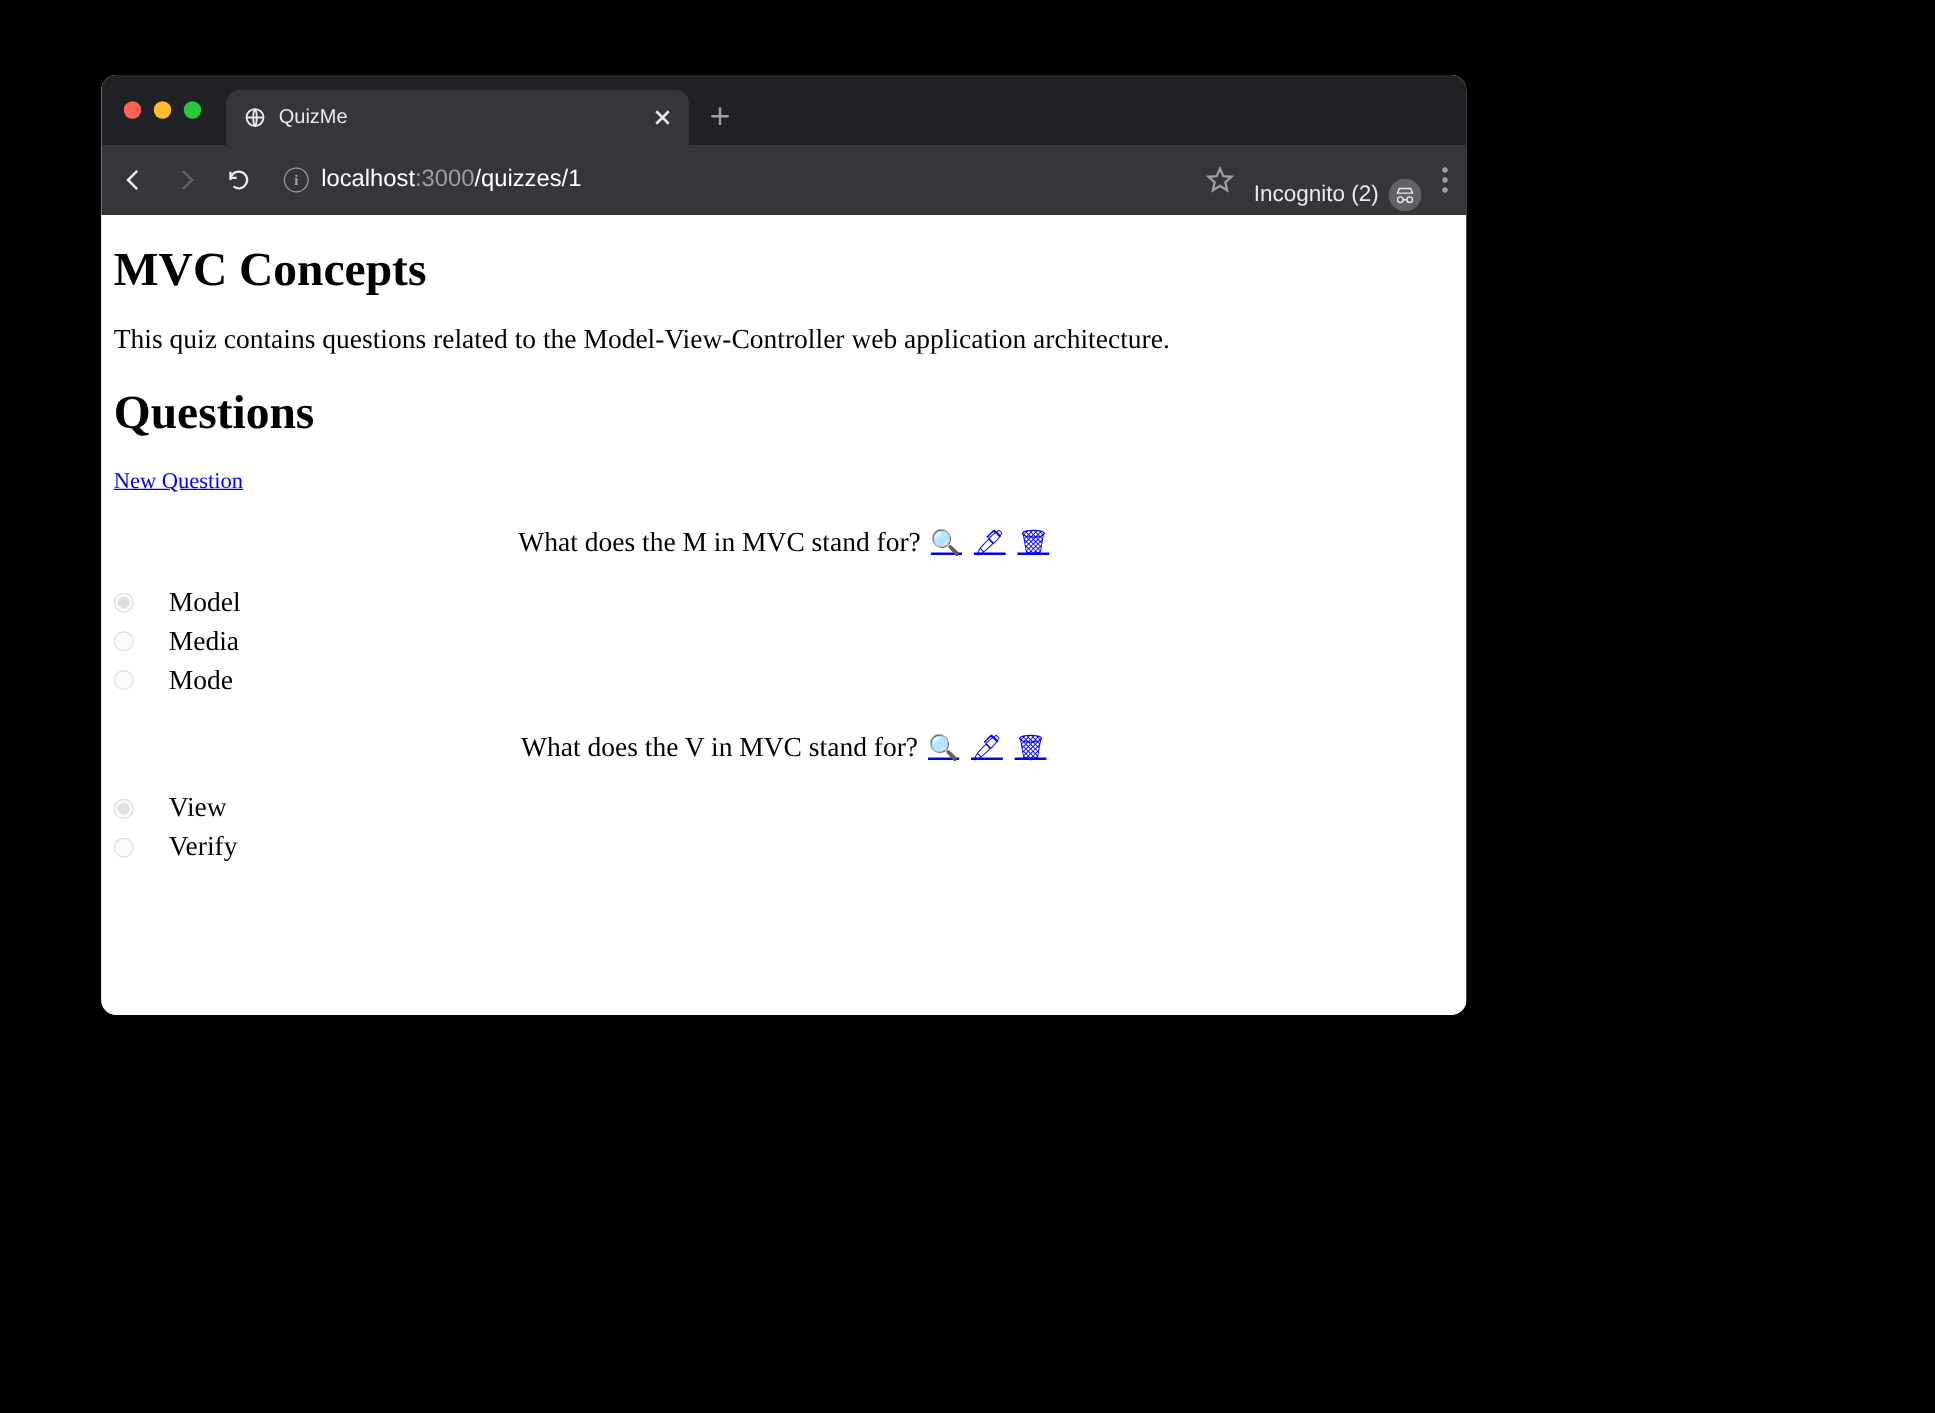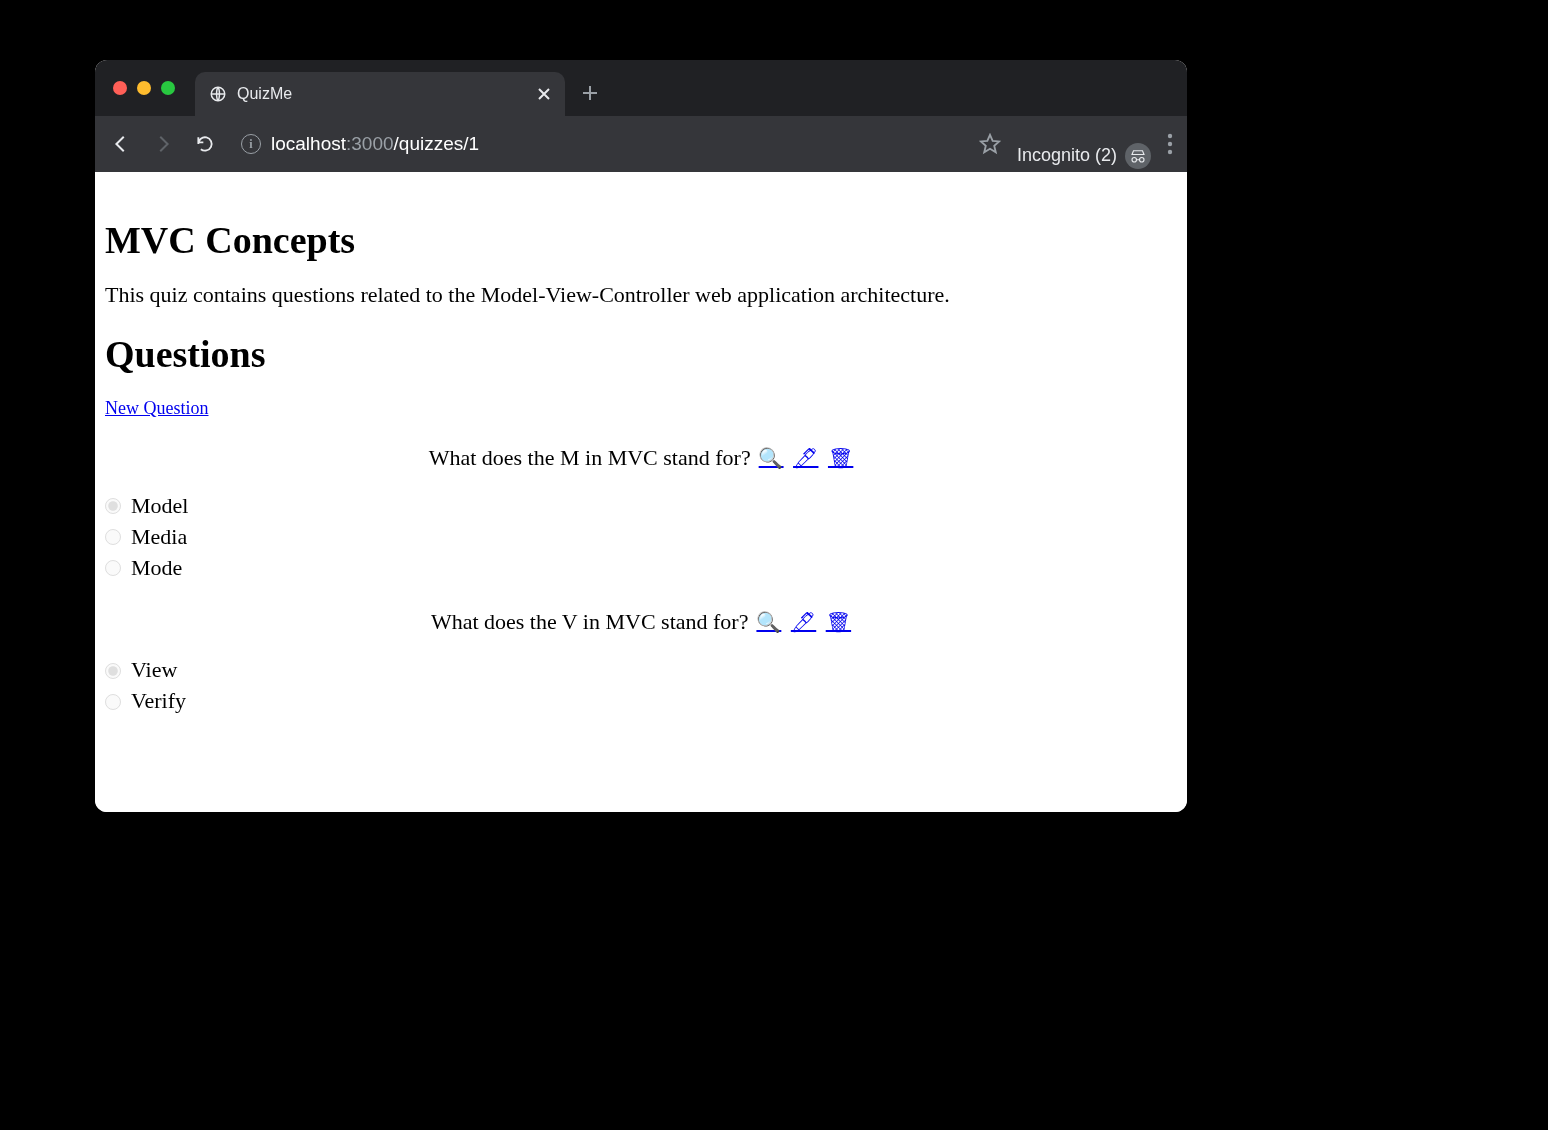--- a/index.html
+++ b/index.html
@@ -4,21 +4,21 @@
   <style>
     * { margin: 0; padding: 0; box-sizing: border-box; }
     body {
       background: #000;
       width: 1548px;
       height: 1130px;
       font-family: -apple-system, BlinkMacSystemFont, "Segoe UI", Arial, sans-serif;
     }
     .browser-window {
       position: absolute;
-      left: 95px;
+      left: 81px;
       top: 60px;
       width: 1092px;
       height: 752px;
       background: #fff;
       border-radius: 12px;
       overflow: hidden;
       box-shadow: 0 20px 60px rgba(0,0,0,0.5);
       display: flex;
       flex-direction: column;
     }
@@ -116,21 +116,21 @@
       margin-top: 23px;
     }
     .incog-circle {
       width: 26px; height: 26px; border-radius: 50%;
       background: #5f6368;
       display: inline-flex; align-items: center; justify-content: center;
     }
     .content {
       flex: 1;
       background: #fff;
-      padding: 28px 10px;
+      padding: 4px 10px;
       overflow: hidden;
       font-family: "Times New Roman", Times, serif;
       color: #000;
     }
     .content h1 {
       font-size: 38px;
       font-weight: bold;
       margin: 18px 0 20px 0;
     }
     .content p.desc {
@@ -164,21 +164,21 @@
       font-size: 20px;
       margin-left: 4px;
     }
     .choices {
       margin-top: 20px;
       list-style: none;
     }
     .choices li {
       display: flex;
       align-items: center;
-      gap: 10px;
+      gap: 28px;
       font-size: 22px;
       line-height: 1.4;
     }
     .choices input[type="radio"] {
       width: 16px; height: 16px;
       accent-color: #888;
     }
     .choices input[type="radio"]:disabled {
       opacity: 0.7;
     }

